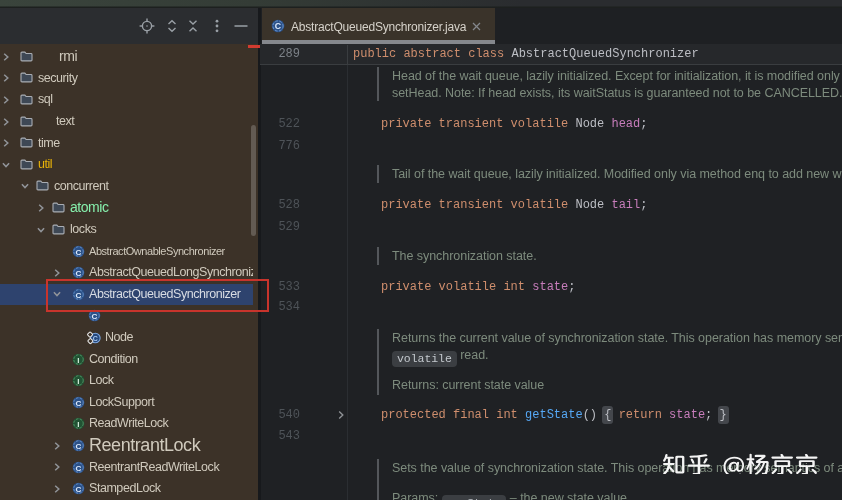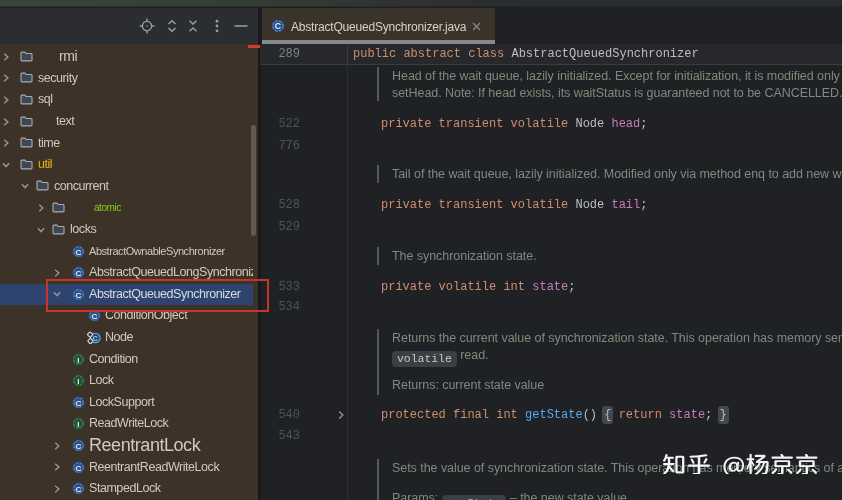--- a/index.html
+++ b/index.html
@@ -109,21 +109,21 @@
   <svg class="abs" style="left:36px;top:180.3px;" width="13" height="11" viewBox="0 0 14 12">
         <path d="M1 2.2 Q1 1.2 2 1.2 L5.2 1.2 L6.6 2.8 L12 2.8 Q13 2.8 13 3.8 L13 9.8 Q13 10.8 12 10.8 L2 10.8 Q1 10.8 1 9.8 Z" fill="#3e4855" stroke="#a9adb3" stroke-width="1.2"></path>
       </svg>
   <div class="abs" style="left:54px;top:175.8px;height:21px;line-height:21px;font-size:12.5px;letter-spacing:-0.45px;color:#d0cabd;white-space:pre;">concurrent</div>
   <svg class="abs" style="left:36px;top:202.9px;" width="10" height="10" viewBox="0 0 10 10" fill="none" stroke="#919499" stroke-width="1.5">
         <polyline points="3.2,1.7 6.8,5 3.2,8.3"></polyline>
       </svg>
   <svg class="abs" style="left:52px;top:201.9px;" width="13" height="11" viewBox="0 0 14 12">
         <path d="M1 2.2 Q1 1.2 2 1.2 L5.2 1.2 L6.6 2.8 L12 2.8 Q13 2.8 13 3.8 L13 9.8 Q13 10.8 12 10.8 L2 10.8 Q1 10.8 1 9.8 Z" fill="#3e4855" stroke="#a9adb3" stroke-width="1.2"></path>
       </svg>
-  <div class="abs" style="left:70px;top:197.4px;height:21px;line-height:21px;font-size:10px;letter-spacing:-0.45px;color:#84cc16;white-space:pre;margin-left:24px;">atomic</div>
+  <div class="abs" style="left:70px;top:197.4px;height:21px;line-height:21px;font-size:14px;letter-spacing:-0.45px;color:#86efac;white-space:pre;">atomic</div>
   <svg class="abs" style="left:36px;top:224.5px;" width="10" height="10" viewBox="0 0 10 10" fill="none" stroke="#919499" stroke-width="1.5">
         <polyline points="1.9,3.2 5,6.6 8.1,3.2"></polyline>
       </svg>
   <svg class="abs" style="left:52px;top:223.5px;" width="13" height="11" viewBox="0 0 14 12">
         <path d="M1 2.2 Q1 1.2 2 1.2 L5.2 1.2 L6.6 2.8 L12 2.8 Q13 2.8 13 3.8 L13 9.8 Q13 10.8 12 10.8 L2 10.8 Q1 10.8 1 9.8 Z" fill="#3e4855" stroke="#a9adb3" stroke-width="1.2"></path>
       </svg>
   <div class="abs" style="left:70px;top:219.0px;height:21px;line-height:21px;font-size:12.5px;letter-spacing:-0.45px;color:#d0cabd;white-space:pre;">locks</div>
   <svg class="abs" style="left:72px;top:244.6px;" width="13" height="13" viewBox="0 0 16 16">
         <circle cx="8" cy="8" r="7.2" fill="#2b5188"></circle>
         <circle cx="8" cy="8" r="5.8" fill="none" stroke="#7ba6de" stroke-width="1.1" stroke-dasharray="3 1.7" opacity="0.8"></circle>
@@ -146,21 +146,20 @@
         <circle cx="8" cy="8" r="7.2" fill="#2b5188"></circle>
         <circle cx="8" cy="8" r="5.8" fill="none" stroke="#7ba6de" stroke-width="1.1" stroke-dasharray="3 1.7" opacity="0.8"></circle>
         <text x="8" y="11.8" font-family="Liberation Sans" font-size="10" font-weight="bold" fill="#dce9fb" text-anchor="middle">C</text>
       </svg>
   <div class="abs" style="left:89px;top:283.8px;height:21px;line-height:21px;font-size:12.5px;letter-spacing:-0.45px;color:#d8dce3;white-space:pre;">AbstractQueuedSynchronizer</div>
   <svg class="abs" style="left:88px;top:309.4px;" width="13" height="13" viewBox="0 0 16 16">
         <circle cx="8" cy="8" r="7.2" fill="#2b5188"></circle>
         <circle cx="8" cy="8" r="5.8" fill="none" stroke="#7ba6de" stroke-width="1.1" stroke-dasharray="3 1.7" opacity="0.8"></circle>
         <text x="8" y="11.8" font-family="Liberation Sans" font-size="10" font-weight="bold" fill="#dce9fb" text-anchor="middle">C</text>
       </svg>
-  <div class="abs" style="left:105px;top:305.4px;height:21px;line-height:21px;font-size:12.5px;letter-spacing:-0.45px;color:#d0cabd;white-space:pre;">ConditionObject</div>
   <svg class="abs" style="left:87px;top:331.0px;" width="14" height="14" viewBox="0 0 16 16">
         <circle cx="9.5" cy="8" r="5.5" fill="#25497e" stroke="#7fa9e2" stroke-width="1.2"></circle>
         <text x="9.5" y="11" font-family="Liberation Sans" font-size="8" font-weight="bold" fill="#a8c8f0" text-anchor="middle">C</text>
         <rect x="1.2" y="1.8" width="4.6" height="4.6" rx="1" transform="rotate(45 3.5 4.1)" fill="#3c3228" stroke="#e8e8e8" stroke-width="1.2"></rect>
         <rect x="1.6" y="9.2" width="4.6" height="4.6" rx="1" transform="rotate(45 3.9 11.5)" fill="#3c3228" stroke="#e8e8e8" stroke-width="1.2"></rect>
       </svg>
   <div class="abs" style="left:105px;top:327.0px;height:21px;line-height:21px;font-size:12.5px;letter-spacing:-0.45px;color:#d0cabd;white-space:pre;">Node</div>
   <svg class="abs" style="left:72px;top:352.6px;" width="13" height="13" viewBox="0 0 16 16">
         <circle cx="8" cy="8" r="7.2" fill="#215233"></circle>
         <circle cx="8" cy="8" r="5.8" fill="none" stroke="#64aa77" stroke-width="1.1" stroke-dasharray="3 1.7" opacity="0.8"></circle>

